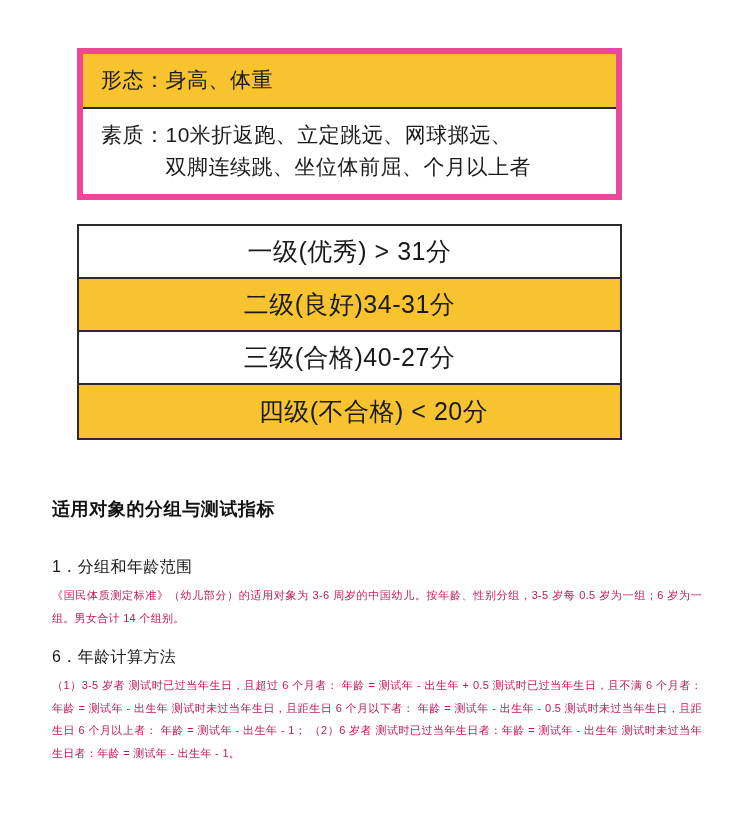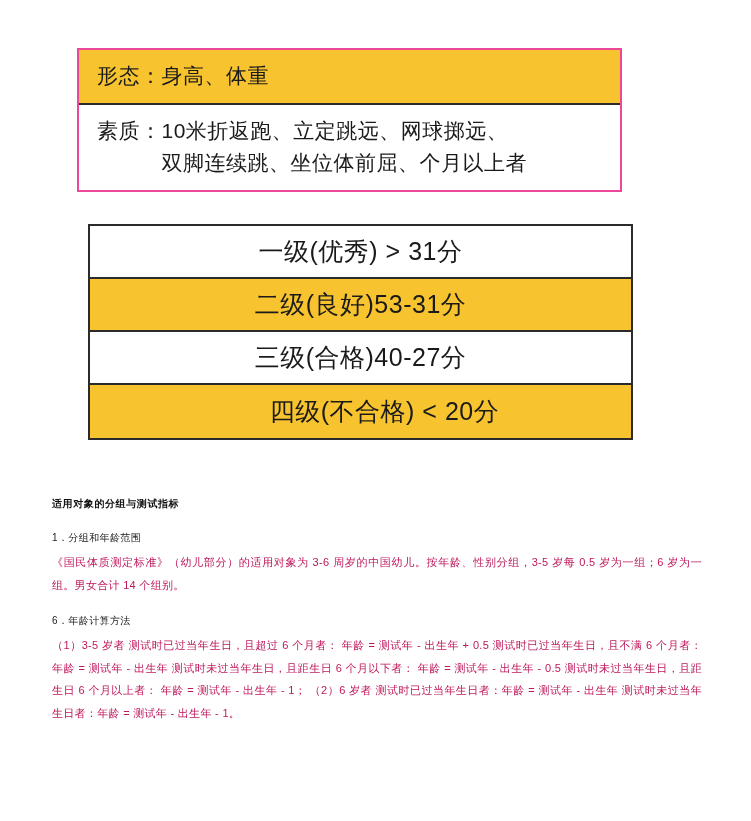--- a/index.html
+++ b/index.html
@@ -21,21 +21,21 @@
     height: 821px;
     box-sizing: border-box;
   }
 
   
   .indicator-table {
     position: absolute;
     left: 77px;
     top: 48px;
     width: 545px;
-    border: 2px solid #ec4899;
+    border: 6px solid #ec4899;
     box-sizing: border-box;
   }
   .indicator-row {
     display: flex;
     align-items: flex-start;
     box-sizing: border-box;
   }
   .indicator-row.highlight {
     background: #f7c32e;
   }
@@ -48,21 +48,21 @@
     line-height: 1.55;
     letter-spacing: 0.5px;
     width: 100%;
     box-sizing: border-box;
     white-space: pre-line;
   }
 
   
   .grade-table {
     position: absolute;
-    left: 88px;
+    left: 77px;
     top: 224px;
     width: 545px;
     border: 2px solid #2b2b2b;
     box-sizing: border-box;
   }
   .grade-row {
     height: 53px;
     display: flex;
     align-items: center;
     justify-content: center;
@@ -80,28 +80,28 @@
   }
 
   
   .section {
     position: absolute;
     left: 52px;
     top: 497px;
     width: 650px;
   }
   .section-title {
-    font-size: 10px;
+    font-size: 18px;
     font-weight: bold;
     letter-spacing: 0.6px;
-    margin: 0 0 20px 0;
+    margin: 0 0 36px 0;
     color: #121212;
   }
   .para-head {
-    font-size: 10px;
+    font-size: 16px;
     margin: 0 0 6px 0;
     letter-spacing: 0.4px;
     color: #1a1a1a;
   }
   .para-body {
     font-size: 11px;
     line-height: 2.05;
     margin: 0 0 18px 0;
     letter-spacing: 0.3px;
     color: #be185d;
@@ -124,21 +124,21 @@
       <div class="indicator-cell">素质：10米折返跑、立定跳远、网球掷远、
 　　　双脚连续跳、坐位体前屈、个月以上者</div>
     </div>
   </div>
 
   <div class="grade-table">
     <div class="grade-row">
       <span>一级(优秀) &gt; 31分</span>
     </div>
     <div class="grade-row highlight">
-      <span>二级(良好)53-31分</span>
+      <span>二级(良好)34-31分</span>
     </div>
     <div class="grade-row">
       <span>三级(合格)40-27分</span>
     </div>
     <div class="grade-row highlight">
       <span>四级(不合格) &lt; 20分</span>
     </div>
   </div>
 
   <div class="section">

